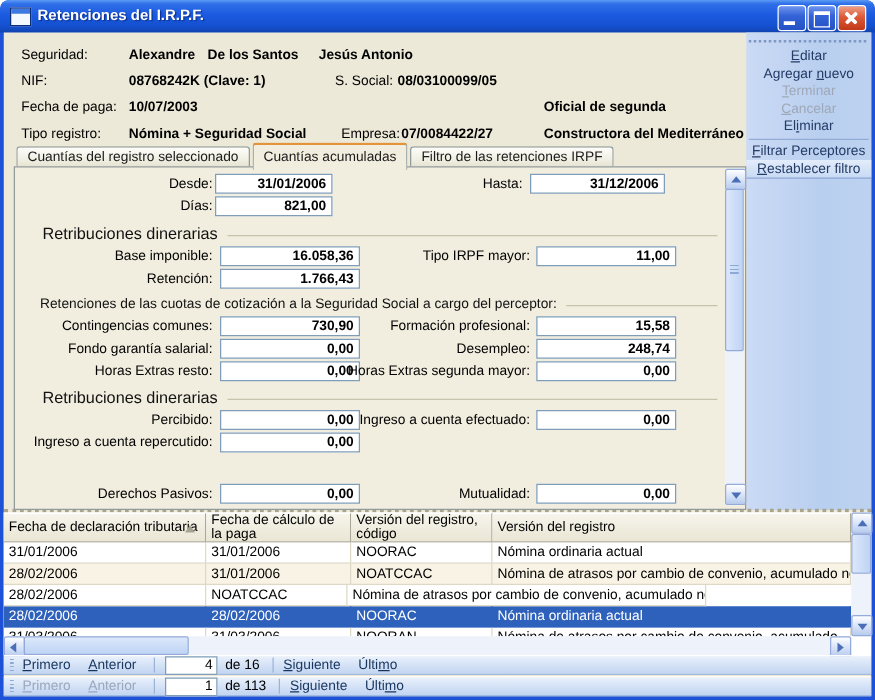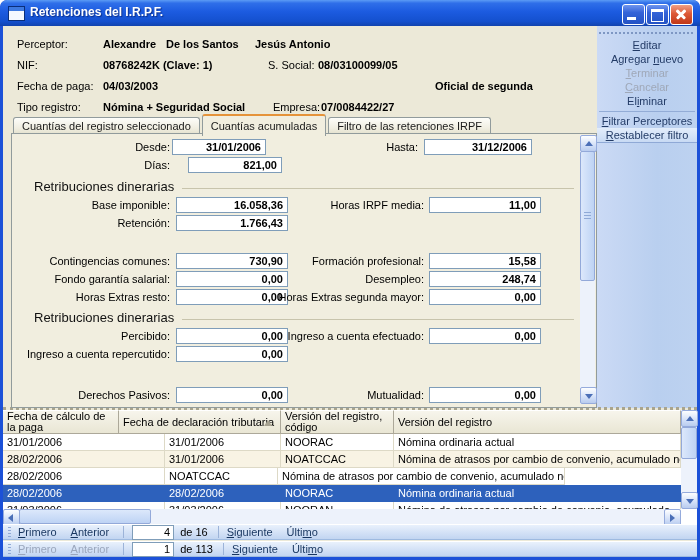--- a/index.html
+++ b/index.html
@@ -128,65 +128,70 @@
         <div class="act-item"><span>A</span><span>g</span><span>r</span><span>e</span><span>g</span><span>a</span><span>r</span><span> </span><u>n</u><span>u</span><span>e</span><span>v</span><span>o</span></div>
         <div class="act-item disabled"><u>T</u><span>e</span><span>r</span><span>m</span><span>i</span><span>n</span><span>a</span><span>r</span></div>
         <div class="act-item disabled"><u>C</u><span>a</span><span>n</span><span>c</span><span>e</span><span>l</span><span>a</span><span>r</span></div>
         <div class="act-item"><span>E</span><span>l</span><u>i</u><span>m</span><span>i</span><span>n</span><span>a</span><span>r</span></div>
         <div class="act-sep"></div>
         <div class="act-item"><u>F</u><span>i</span><span>l</span><span>t</span><span>r</span><span>a</span><span>r</span><span> </span><span>P</span><span>e</span><span>r</span><span>c</span><span>e</span><span>p</span><span>t</span><span>o</span><span>r</span><span>e</span><span>s</span></div>
         <div class="act-item act-tile"><u>R</u><span>e</span><span>s</span><span>t</span><span>a</span><span>b</span><span>l</span><span>e</span><span>c</span><span>e</span><span>r</span><span> </span><span>f</span><span>i</span><span>l</span><span>t</span><span>r</span><span>o</span></div>
       </div>
     </div>
 
-    <div class="lblh" style="left:14px;top:12px">Perceptor:</div>
+    <div class="lblh" style="left:14px;top:12px">Seguridad:</div>
     <div class="valb" style="left:100px;top:12px">Alexandre</div>
     <div class="valb" style="left:163px;top:12px">De los Santos</div>
     <div class="valb" style="left:252px;top:12px">Jesús Antonio</div>
 
     <div class="lblh" style="left:14px;top:33px">NIF:</div>
     <div class="valb" style="left:100px;top:33px">08768242K (Clave: 1)</div>
     <div class="lblh" style="left:265px;top:33px">S. Social:</div>
     <div class="valb" style="left:315px;top:33px">08/03100099/05</div>
 
     <div class="lblh" style="left:14px;top:54px">Fecha de paga:</div>
-    <div class="valb" style="left:100px;top:54px">04/03/2003</div>
+    <div class="valb" style="left:100px;top:54px">10/07/2003</div>
     <div class="valb" style="left:432px;top:54px">Oficial de segunda</div>
 
     <div class="lblh" style="left:14px;top:75px">Tipo registro:</div>
     <div class="valb" style="left:100px;top:75px">Nómina + Seguridad Social</div>
     <div class="lblh" style="left:270px;top:75px">Empresa:</div>
     <div class="valb" style="left:318px;top:75px">07/0084422/27</div>
+    <div class="valb" style="left:432px;top:75px">Constructora del Mediterráneo</div>
 
     <div class="tabstrip">
       <div class="tab">Cuantías del registro seleccionado</div>
       <div class="tab active">Cuantías acumuladas</div>
       <div class="tab">Filtro de las retenciones IRPF</div>
     </div>
 
     <div class="tabpage">
       <div class="lbl" style="left:8px;top:7px;width:150px">Desde:</div>
       <div class="box" style="left:160px;top:5px;width:84px">31/01/2006</div>
       <div class="lbl" style="left:286px;top:7px;width:120px">Hasta:</div>
       <div class="box" style="left:412px;top:5px;width:98px">31/12/2006</div>
       <div class="lbl" style="left:8px;top:25px;width:150px">Días:</div>
-      <div class="box" style="left:176px;top:23px;width:84px">821,00</div>
+      <div class="box" style="left:160px;top:23px;width:84px">821,00</div>
 
       <div class="sec" style="left:22px;top:45px;width:540px">
         <span class="t">Retribuciones dinerarias</span>
           <span class="line"></span>
       </div>
 
       <div class="lbl" style="left:8px;top:65px;width:150px">Base imponible:</div>
       <div class="box" style="left:164px;top:63px;width:102px">16.058,36</div>
-      <div class="lbl" style="left:262px;top:65px;width:150px">Horas IRPF media:</div>
+      <div class="lbl" style="left:262px;top:65px;width:150px">Tipo IRPF mayor:</div>
       <div class="box" style="left:417px;top:63px;width:102px">11,00</div>
       <div class="lbl" style="left:8px;top:83px;width:150px">Retención:</div>
       <div class="box" style="left:164px;top:81px;width:102px">1.766,43</div>
 
+      <div class="sec small" style="left:20px;top:103px;width:542px">
+        <span class="t">Retenciones de las cuotas de cotización a la Seguridad Social a cargo del perceptor:</span>
+          <span class="line"></span>
+      </div>
 
       <div class="lbl" style="left:8px;top:121px;width:150px">Contingencias comunes:</div>
       <div class="box" style="left:164px;top:119px;width:102px">730,90</div>
       <div class="lbl" style="left:262px;top:121px;width:150px">Formación profesional:</div>
       <div class="box" style="left:417px;top:119px;width:102px">15,58</div>
 
       <div class="lbl" style="left:8px;top:139px;width:150px">Fondo garantía salarial:</div>
       <div class="box" style="left:164px;top:137px;width:102px">0,00</div>
       <div class="lbl" style="left:262px;top:139px;width:150px">Desempleo:</div>
       <div class="box" style="left:417px;top:137px;width:102px">248,74</div>
@@ -224,27 +229,27 @@
         <div class="sb-btn" style="left:0;bottom:0">
             <div class="arr arr-dn"></div>
           </div>
       </div>
     </div>
 
     <div class="splitter"></div>
 
     <div class="grid">
       <div class="ghead">
-        <div class="gh c1">
-            <span>Fecha de cálculo de la paga</span>
-          </div>
         <div class="gh c0">
           <span>Fecha de declaración tributaria</span>
           <div class="sort"></div>
         </div>
+        <div class="gh c1">
+            <span>Fecha de cálculo de la paga</span>
+          </div>
         <div class="gh c2">
             <span>Versión del registro, código</span>
           </div>
         <div class="gh c3">
             <span>Versión del registro</span>
           </div>
       </div>
       <div class="gbody">
           <div class="trow">
             <div class="tcell c0">31/01/2006</div>

